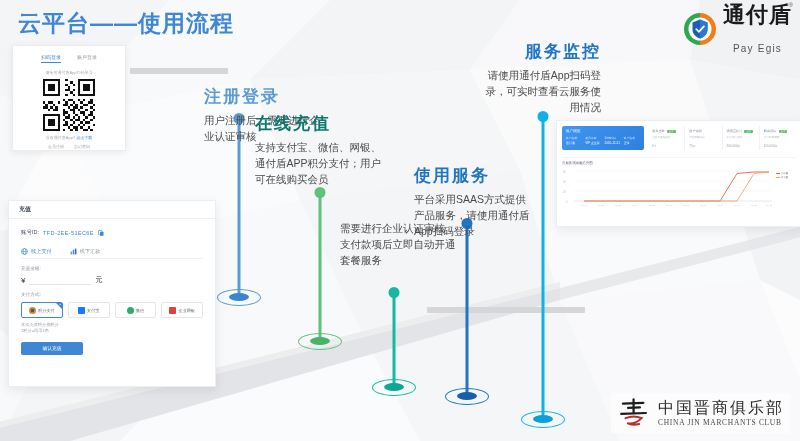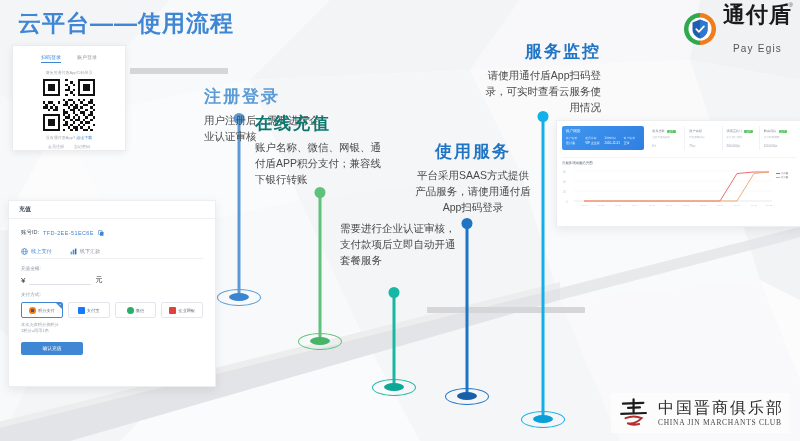--- a/index.html
+++ b/index.html
@@ -217,28 +217,28 @@
     <div class="base-dot" style="top:304px;background:#0a9fd6;"></div>
   </div>
 
   <div class="step" style="left:204px;top:57px;width:120px;margin-top:28px;">
     <div class="s-title" style="color:#5b9bd5;">注册登录</div>
     <div class="s-desc">用户注册后，需要进行企业认证审核</div>
   </div>
 
   <div class="step" style="left:255px;top:112px;width:126px;">
     <div class="s-title" style="color:#0f766e;">在线充值</div>
-    <div class="s-desc">账户名称、微信、网银、通付盾APP积分支付；兼容线下银行转账</div>
+    <div class="s-desc">支持支付宝、微信、网银、通付盾APP积分支付；用户可在线购买会员</div>
   </div>
 
   <div class="step" style="left:340px;top:221px;width:118px;">
     <div class="s-desc">需要进行企业认证审核，支付款项后立即自动开通套餐服务</div>
   </div>
 
-  <div class="step" style="left:414px;top:140px;width:118px;text-align:center;">
+  <div class="step" style="left:414px;top:164px;width:118px;">
     <div class="s-title" style="color:#1f74c4;">使用服务</div>
     <div class="s-desc">平台采用SAAS方式提供产品服务，请使用通付盾App扫码登录</div>
   </div>
 
   <div class="step" style="left:479px;top:40px;width:122px;text-align:right;">
     <div class="s-title" style="color:#1f74c4;">服务监控</div>
     <div class="s-desc">请使用通付盾App扫码登录，可实时查看云服务使用情况</div>
   </div>
 
   <div class="login-card">

